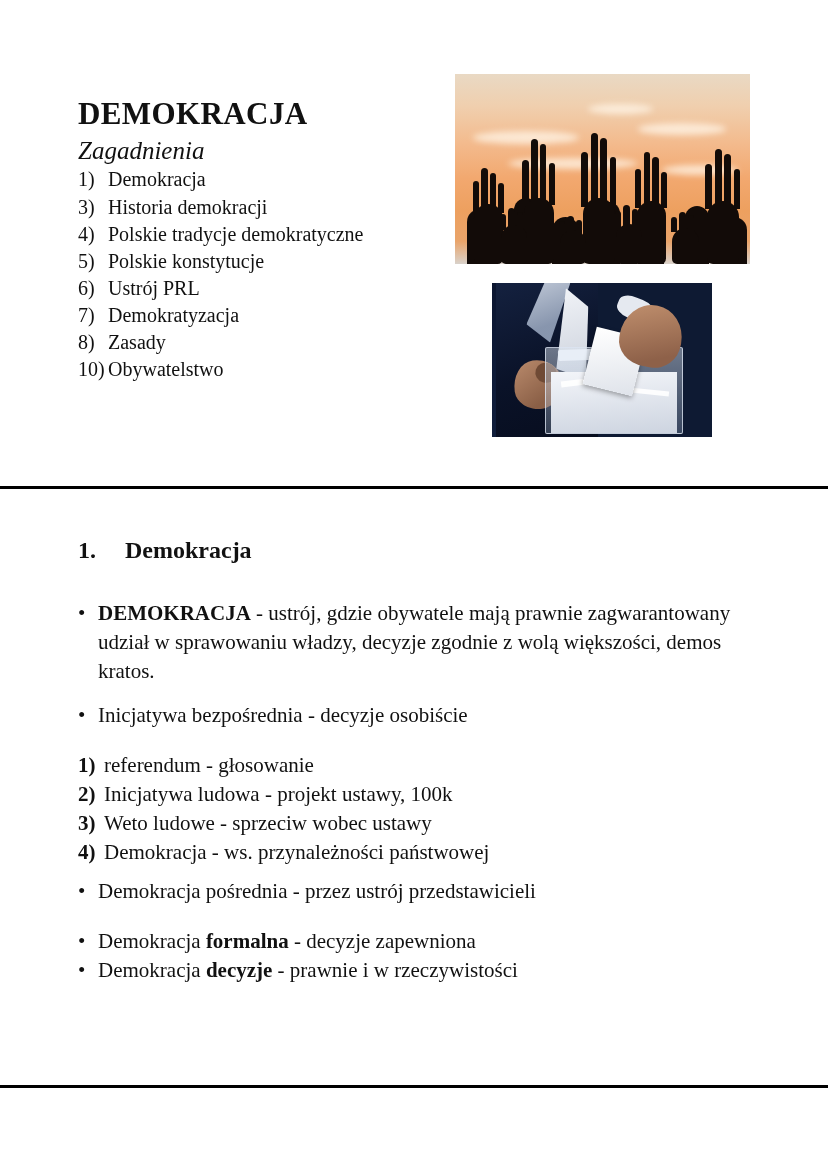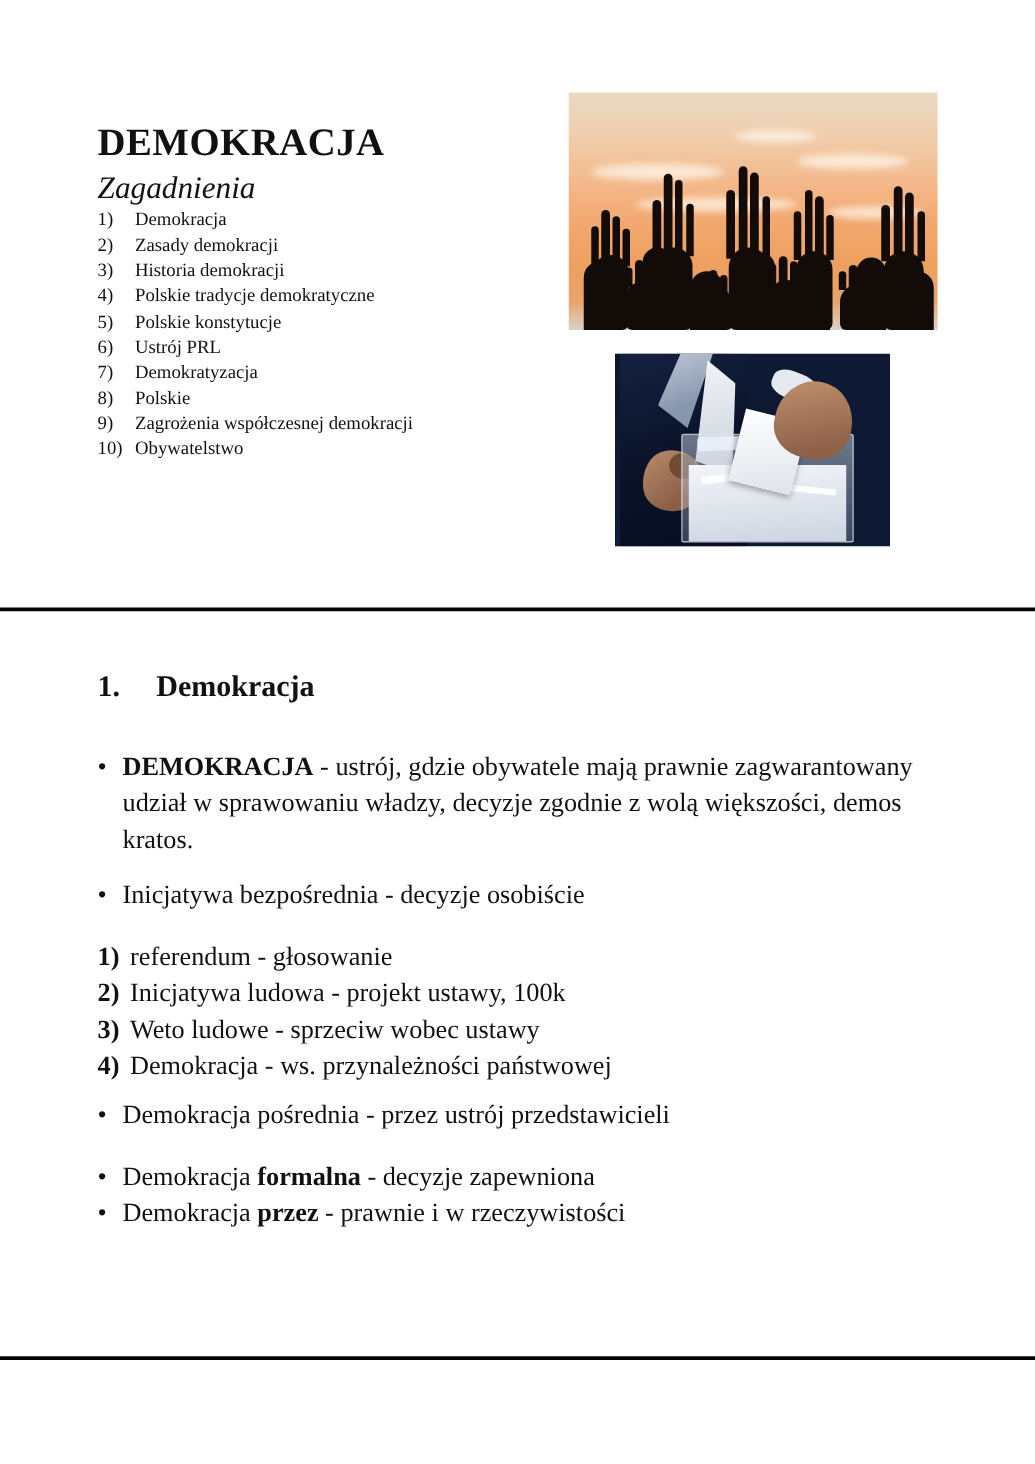--- a/index.html
+++ b/index.html
@@ -47,21 +47,21 @@
     line-height: 1.18;
     margin: 0 0 1px 0;
   }
 
   .toc-list {
     list-style: none;
     margin: 0;
     padding: 0;
   }
   .toc-item {
-    font-size: 15px;
+    font-size: 20px;
     line-height: 1.355;
     white-space: nowrap;
   }
   .toc-num {
     display: inline-block;
     min-width: 30px;
   }
 
   
   #photo-hands {
@@ -283,42 +283,36 @@
 
   <div id="title-column">
     <h1 id="doc-title">DEMOKRACJA</h1>
     <div id="toc-label">Zagadnienia</div>
 
     <ul class="toc-list">
       <li class="toc-item">
         <span class="toc-num">1)</span><span>Demokracja</span>
       </li>
       <li class="toc-item">
-        <span class="toc-num">2)</span><span>Zasady demokracji</span>
-      </li>
-      <li class="toc-item">
         <span class="toc-num">3)</span><span>Historia demokracji</span>
       </li>
       <li class="toc-item">
         <span class="toc-num">4)</span><span>Polskie tradycje demokratyczne</span>
       </li>
       <li class="toc-item">
         <span class="toc-num">5)</span><span>Polskie konstytucje</span>
       </li>
       <li class="toc-item">
         <span class="toc-num">6)</span><span>Ustrój PRL</span>
       </li>
       <li class="toc-item">
         <span class="toc-num">7)</span><span>Demokratyzacja</span>
       </li>
       <li class="toc-item">
-        <span class="toc-num">8)</span><span>Polskie</span>
-      </li>
-      <li class="toc-item">
-        <span class="toc-num">9)</span><span>Zagrożenia współczesnej demokracji</span>
+        <span class="toc-num">8)</span><span>Zasady</span>
       </li>
       <li class="toc-item">
         <span class="toc-num">10)</span><span>Obywatelstwo</span>
       </li>
     </ul>
   </div>
 
   <div id="photo-hands">
     <div class="cloud" style="left:6%;  top:30%; width:36%; height:7%;"></div>
     <div class="cloud" style="left:45%; top:16%; width:22%; height:5%;"></div>
@@ -466,18 +460,18 @@
     </div>
   </div>
 
   <div class="body-block" style="top:438px;">
     <div class="bullet-row">
       <span class="bullet-mark">•</span>
       <span class="bullet-text"><span>Demokracja </span><b>formalna</b><span> - decyzje zapewniona</span></span>
     </div>
     <div class="bullet-row">
       <span class="bullet-mark">•</span>
-      <span class="bullet-text"><span>Demokracja </span><b>przez</b><span> - prawnie i w rzeczywistości</span></span>
+      <span class="bullet-text"><span>Demokracja </span><b>decyzje</b><span> - prawnie i w rzeczywistości</span></span>
     </div>
   </div>
 </div>
 
 <div class="page-rule" id="rule-bottom"></div>
 
 </body></html>

